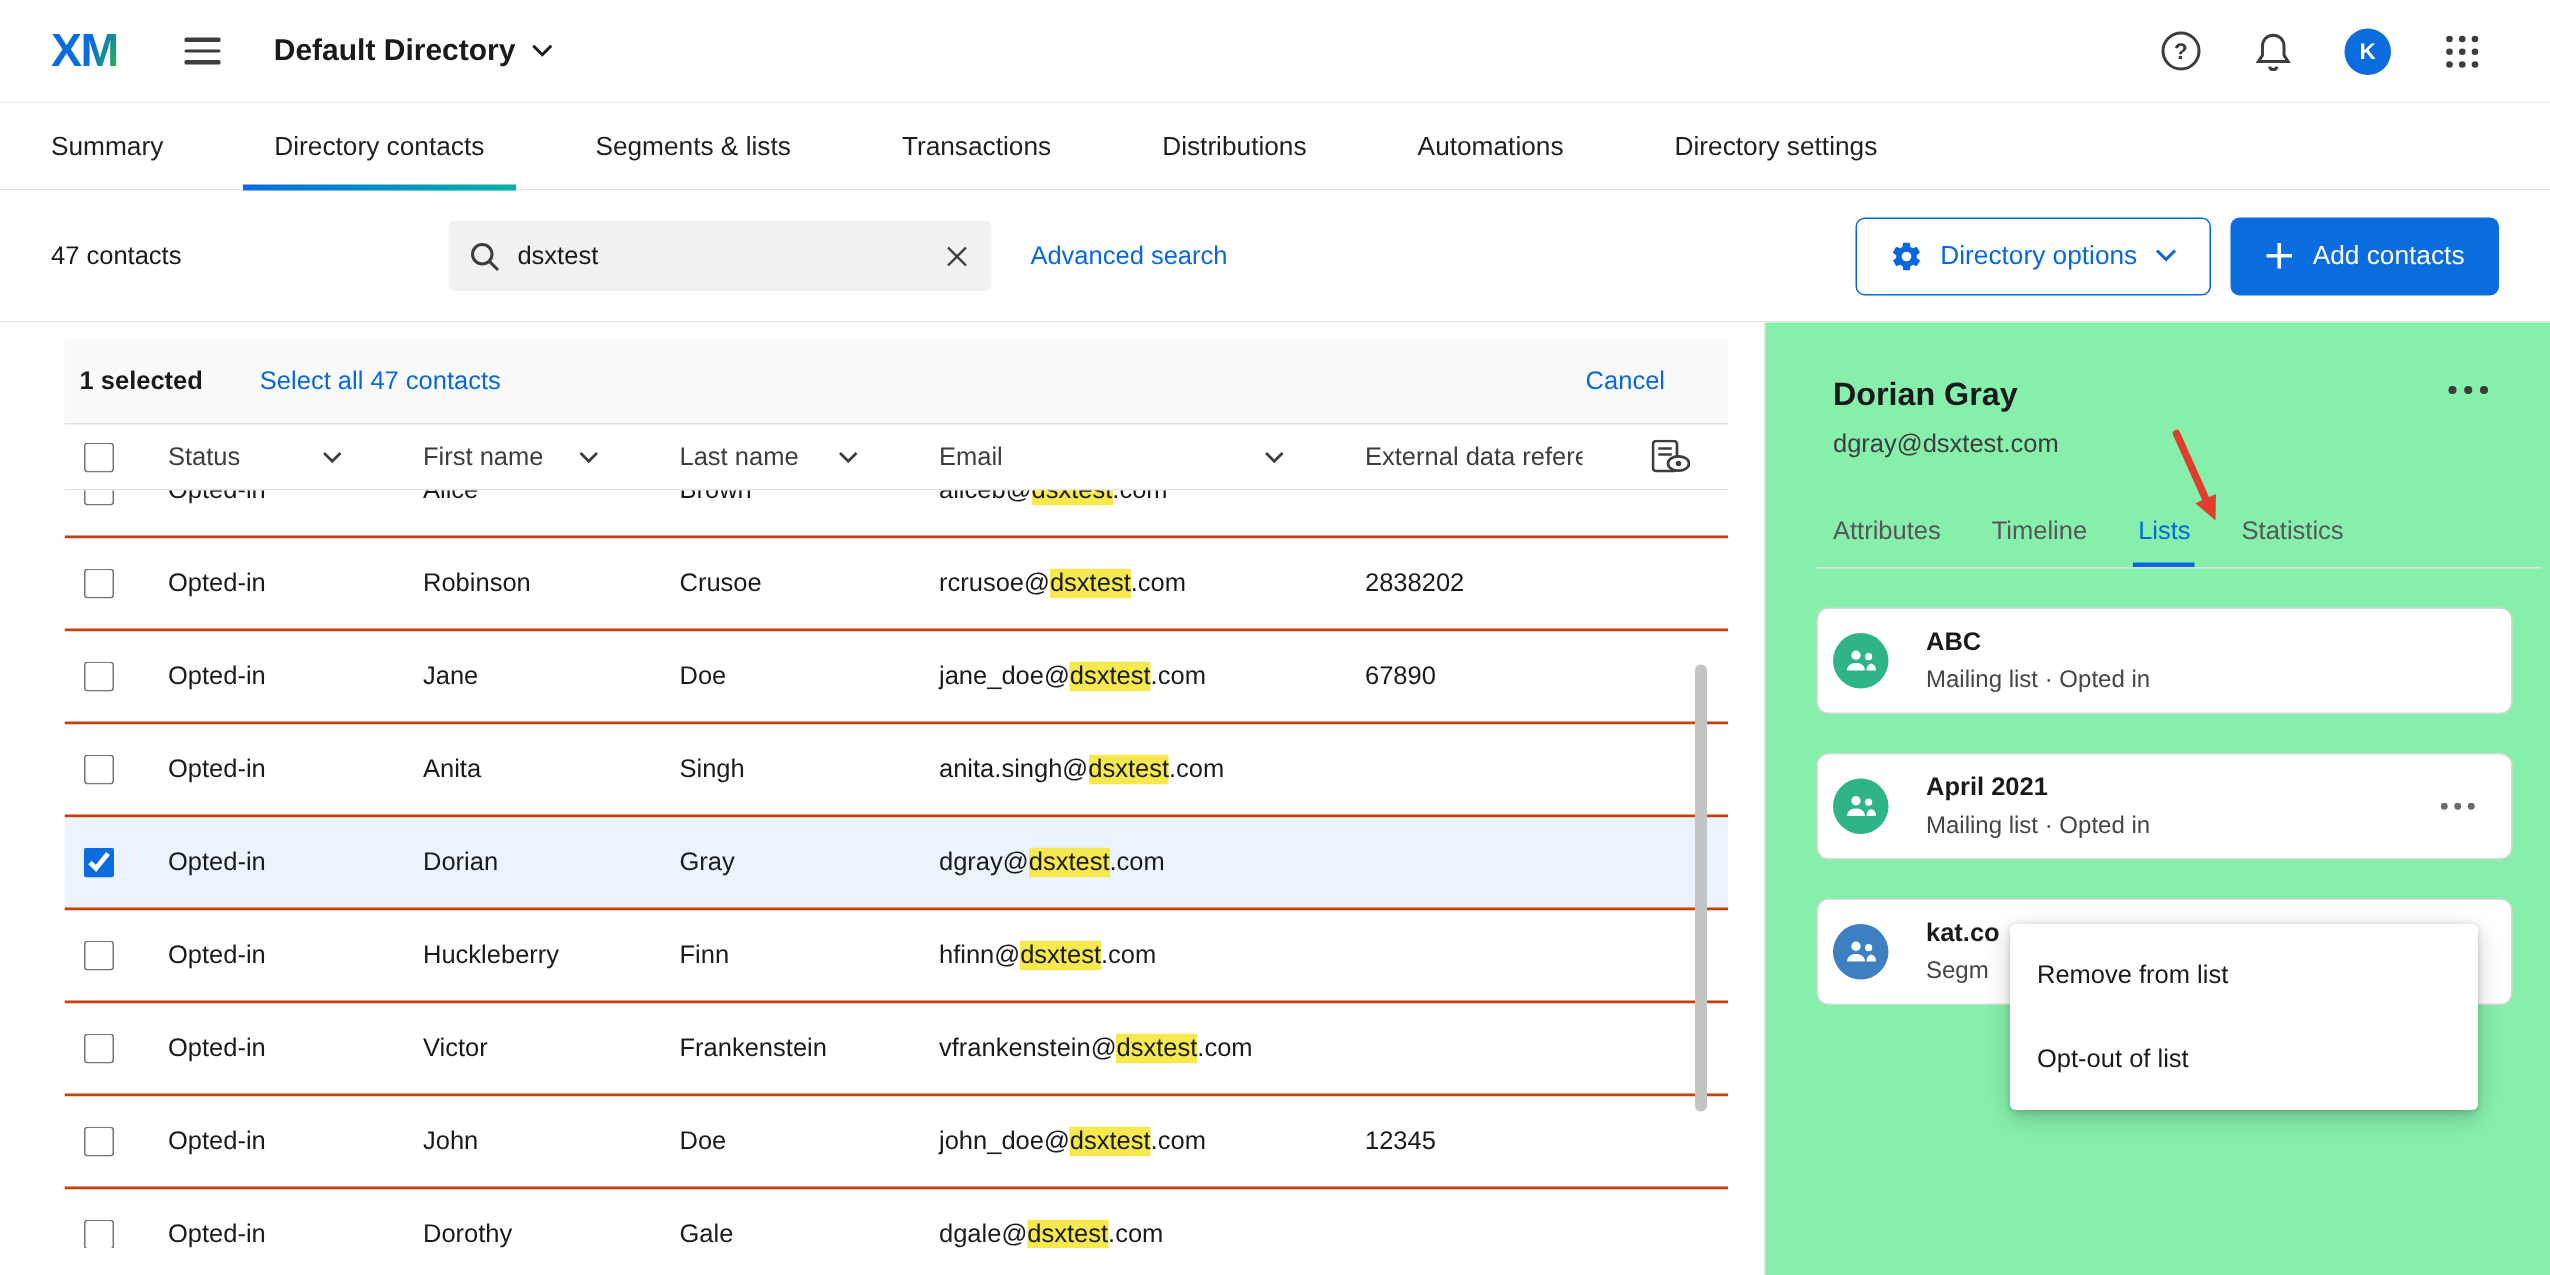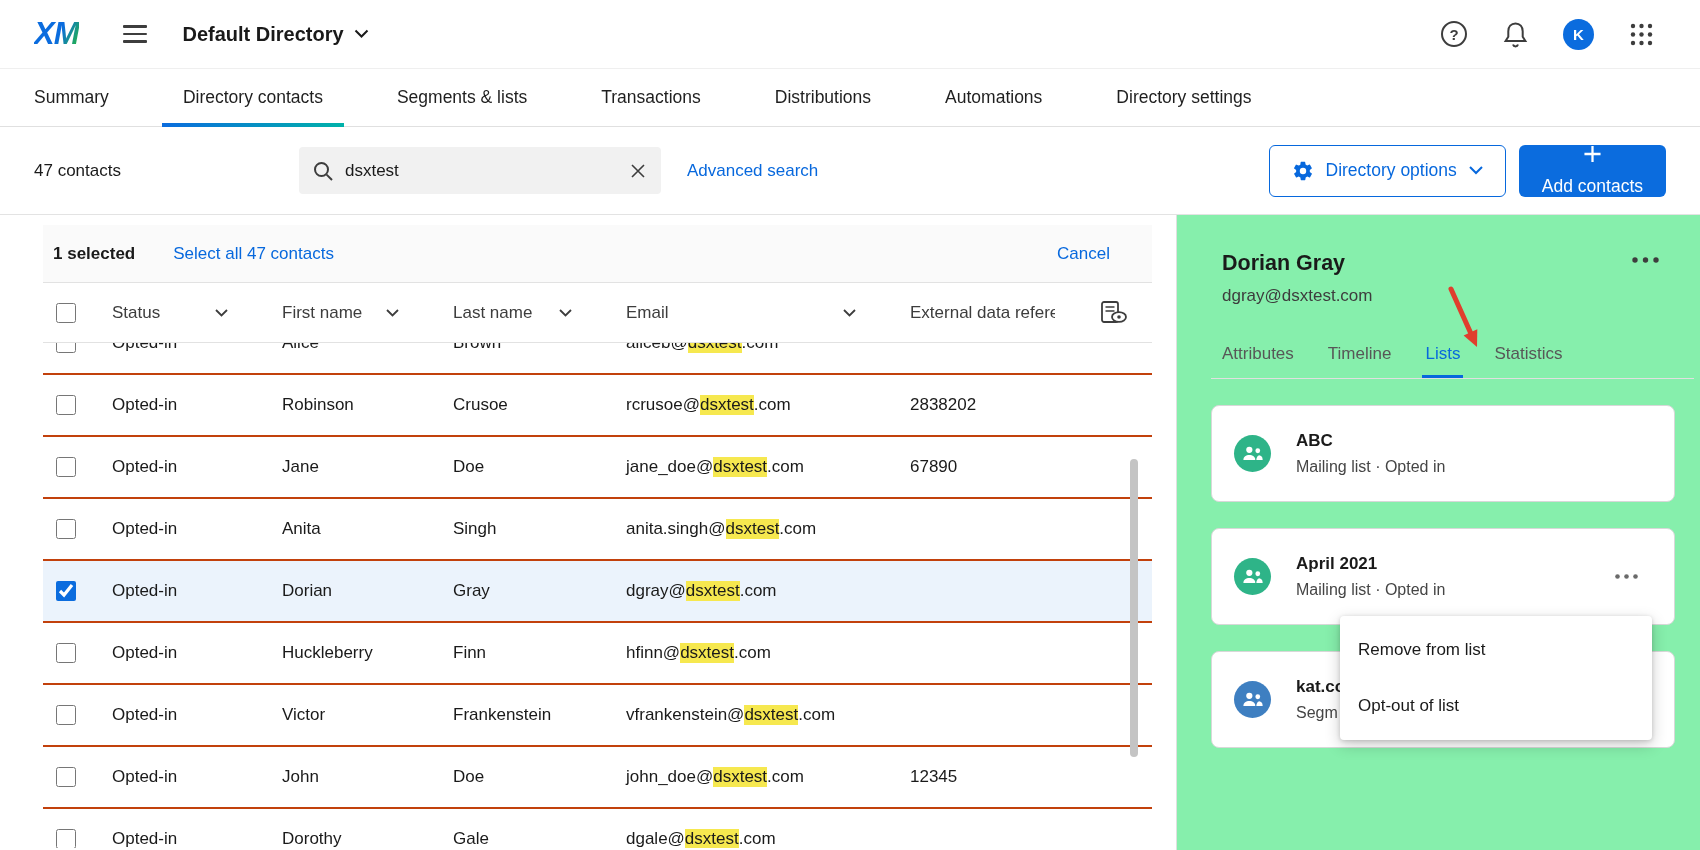--- a/index.html
+++ b/index.html
@@ -4,21 +4,21 @@
 <style>
   * { margin:0; padding:0; box-sizing:border-box; }
   html,body { width:1700px; height:850px; overflow:hidden; }
   body {
     font-family:"Liberation Sans", sans-serif;
     background:#ffffff; color:#1a1a1a; position:relative;
   }
 
   
   .topbar { height:69px; display:flex; align-items:center; padding:0 46px 0 34px; background:#fff; border-bottom:1px solid #efefef; }
-  .logo { font-size:31px; font-weight:800; font-style:italic; letter-spacing:-1px;
+  .logo { font-size:31px; font-weight:800; letter-spacing:-1px;
           background:linear-gradient(115deg, var(--button-blue) 55%, #21b24b 92%);
           -webkit-background-clip:text; background-clip:text; color:transparent; }
   .hamburger { margin-left:40px; display:flex; flex-direction:column; gap:5px; cursor:pointer; padding:4px; }
   .hamburger i { display:block; width:24px; height:2.4px; background:#3d3d3d; border-radius:1px; }
   .dirsel { margin-left:32px; display:flex; align-items:center; gap:10px; font-size:20px; font-weight:700; cursor:pointer; }
   .top-icons { margin-left:auto; display:flex; align-items:center; gap:35px; }
   .icon-btn { display:flex; align-items:center; justify-content:center; cursor:pointer; }
   .avatar { width:31px; height:31px; border-radius:50%; background:var(--button-blue); color:#fff;
             display:flex; align-items:center; justify-content:center; font-size:15px; font-weight:700; }
 
@@ -36,34 +36,34 @@
   .count { font-size:17px; }
   .searchbox { margin-left:178px; width:362px; height:47px; background:#f1f1f1; border-radius:4px;
     display:flex; align-items:center; padding:0 16px 0 14px; }
   .searchbox input { border:none; background:transparent; outline:none; font-family:inherit; font-size:17px; color:#1a1a1a; margin-left:12px; flex:1; min-width:0; }
   .clear-x { cursor:pointer; display:flex; }
   .adv-link { margin-left:26px; color:var(--accent-blue); font-size:17px; cursor:pointer; }
   .tool-right { margin-left:auto; display:flex; align-items:center; gap:13px; }
   .btn-outline { height:52px; display:flex; align-items:center; gap:12px; padding:0 22px; border:1px solid var(--accent-blue);
     border-radius:6px; background:#fff; color:var(--accent-blue); font-size:17.5px; cursor:pointer; white-space:nowrap; }
   .btn-primary { height:52px; display:flex; align-items:center; gap:13px; padding:0 23px; border:none;
-    border-radius:6px; background:var(--button-blue); color:#fff; font-size:17.5px; cursor:pointer; white-space:nowrap;flex-direction:column; }
+    border-radius:6px; background:var(--button-blue); color:#fff; font-size:17.5px; cursor:pointer; white-space:nowrap; }
 
   
   .content { position:relative; height:635px; background:#fff; }
   .vdivider { position:absolute; left:1176px; top:0; bottom:0; width:1px; background:#e0e0e0; }
 
   
   .tablearea { position:absolute; left:43px; top:10px; width:1109px; }
   .selbar { height:57px; background:#fafafa; display:flex; align-items:center; padding:0 42px 0 10px; font-size:17px; }
   .selbar .sel-count { font-weight:700; }
   .selbar .sel-all { margin-left:38px; color:var(--accent-blue); cursor:pointer; }
   .selbar .sel-cancel { margin-left:auto; color:var(--accent-blue); cursor:pointer; }
 
-  .thead { height:61px; display:flex; align-items:center; border-top:1px solid #e2e2e2; border-bottom:1px solid #e2e2e2; color:#3d3d3d; font-size:17px; background:#fff; }
+  .thead { height:45px; display:flex; align-items:center; border-top:1px solid #e2e2e2; border-bottom:1px solid #e2e2e2; color:#3d3d3d; font-size:17px; background:#fff; }
   .cell { flex:none; display:flex; align-items:center; overflow:hidden; white-space:nowrap; }
   .c-check { width:55px; }
   .c-check input { width:20px; height:20px; margin-left:13px; accent-color:var(--button-blue); cursor:pointer; }
   .c-status { width:170px; padding-left:14px; }
   .c-first  { width:171px; padding-left:14px; }
   .c-last   { width:173px; padding-left:14px; }
   .c-email  { width:284px; padding-left:14px; }
   .c-ext    { width:199px; padding-left:14px; }
   .c-gap    { width:57px; }
   .hcell { padding-right:40px; }
@@ -81,21 +81,21 @@
   .panel { position:absolute; left:1177px; top:0; right:0; bottom:0; padding:0 25px 0 34px; background:#86efac; }
   .phead { margin:36px 0 0 11px; display:flex; align-items:flex-start; }
   .pname { font-size:21.5px; font-weight:700; }
   .pkebab { margin-left:auto; margin-right:14px; cursor:pointer; padding:6px 2px; }
   .pemail { margin:10px 0 0 11px; font-size:17px; color:#3d3d3d; }
   .ptabsrow { display:flex; gap:34px; margin:38px 0 0 0; padding-left:11px; border-bottom:1px solid #e0e0e0; margin-right:-19px; }
   .ptab { font-size:17px; color:#575757; padding-bottom:14px; position:relative; cursor:pointer; }
   .ptab.active { color:var(--accent-blue); }
   .ptab.active::after { content:""; position:absolute; left:-3px; right:-3px; bottom:0; height:3px; background:var(--accent-blue); }
 
-  .pcard { height:97px; border:1px solid #d8d8d8; border-radius:8px; display:flex; align-items:center; padding:0 22px; margin-top:26px; background:#fff; }
+  .pcard { height:71px; border:1px solid #d8d8d8; border-radius:8px; display:flex; align-items:center; padding:0 10px; margin-top:26px; background:#fff; }
   .licon { width:37px; height:37px; border-radius:50%; flex:none; display:flex; align-items:center; justify-content:center; }
   .licon-green { background:var(--list-icon-green); }
   .licon-blue  { background:var(--list-icon-blue); }
   .ltext { margin-left:25px; overflow:hidden; }
   .lname { font-size:17px; font-weight:700; }
   .lmeta { font-size:16px; color:#454545; margin-top:7px; }
   .card-kebab { margin-left:auto; margin-right:12px; cursor:pointer; padding:6px 2px; }
 
   
   .menu { position:absolute; left:1340px; top:616px; width:312px; background:#fff; border-radius:4px;

